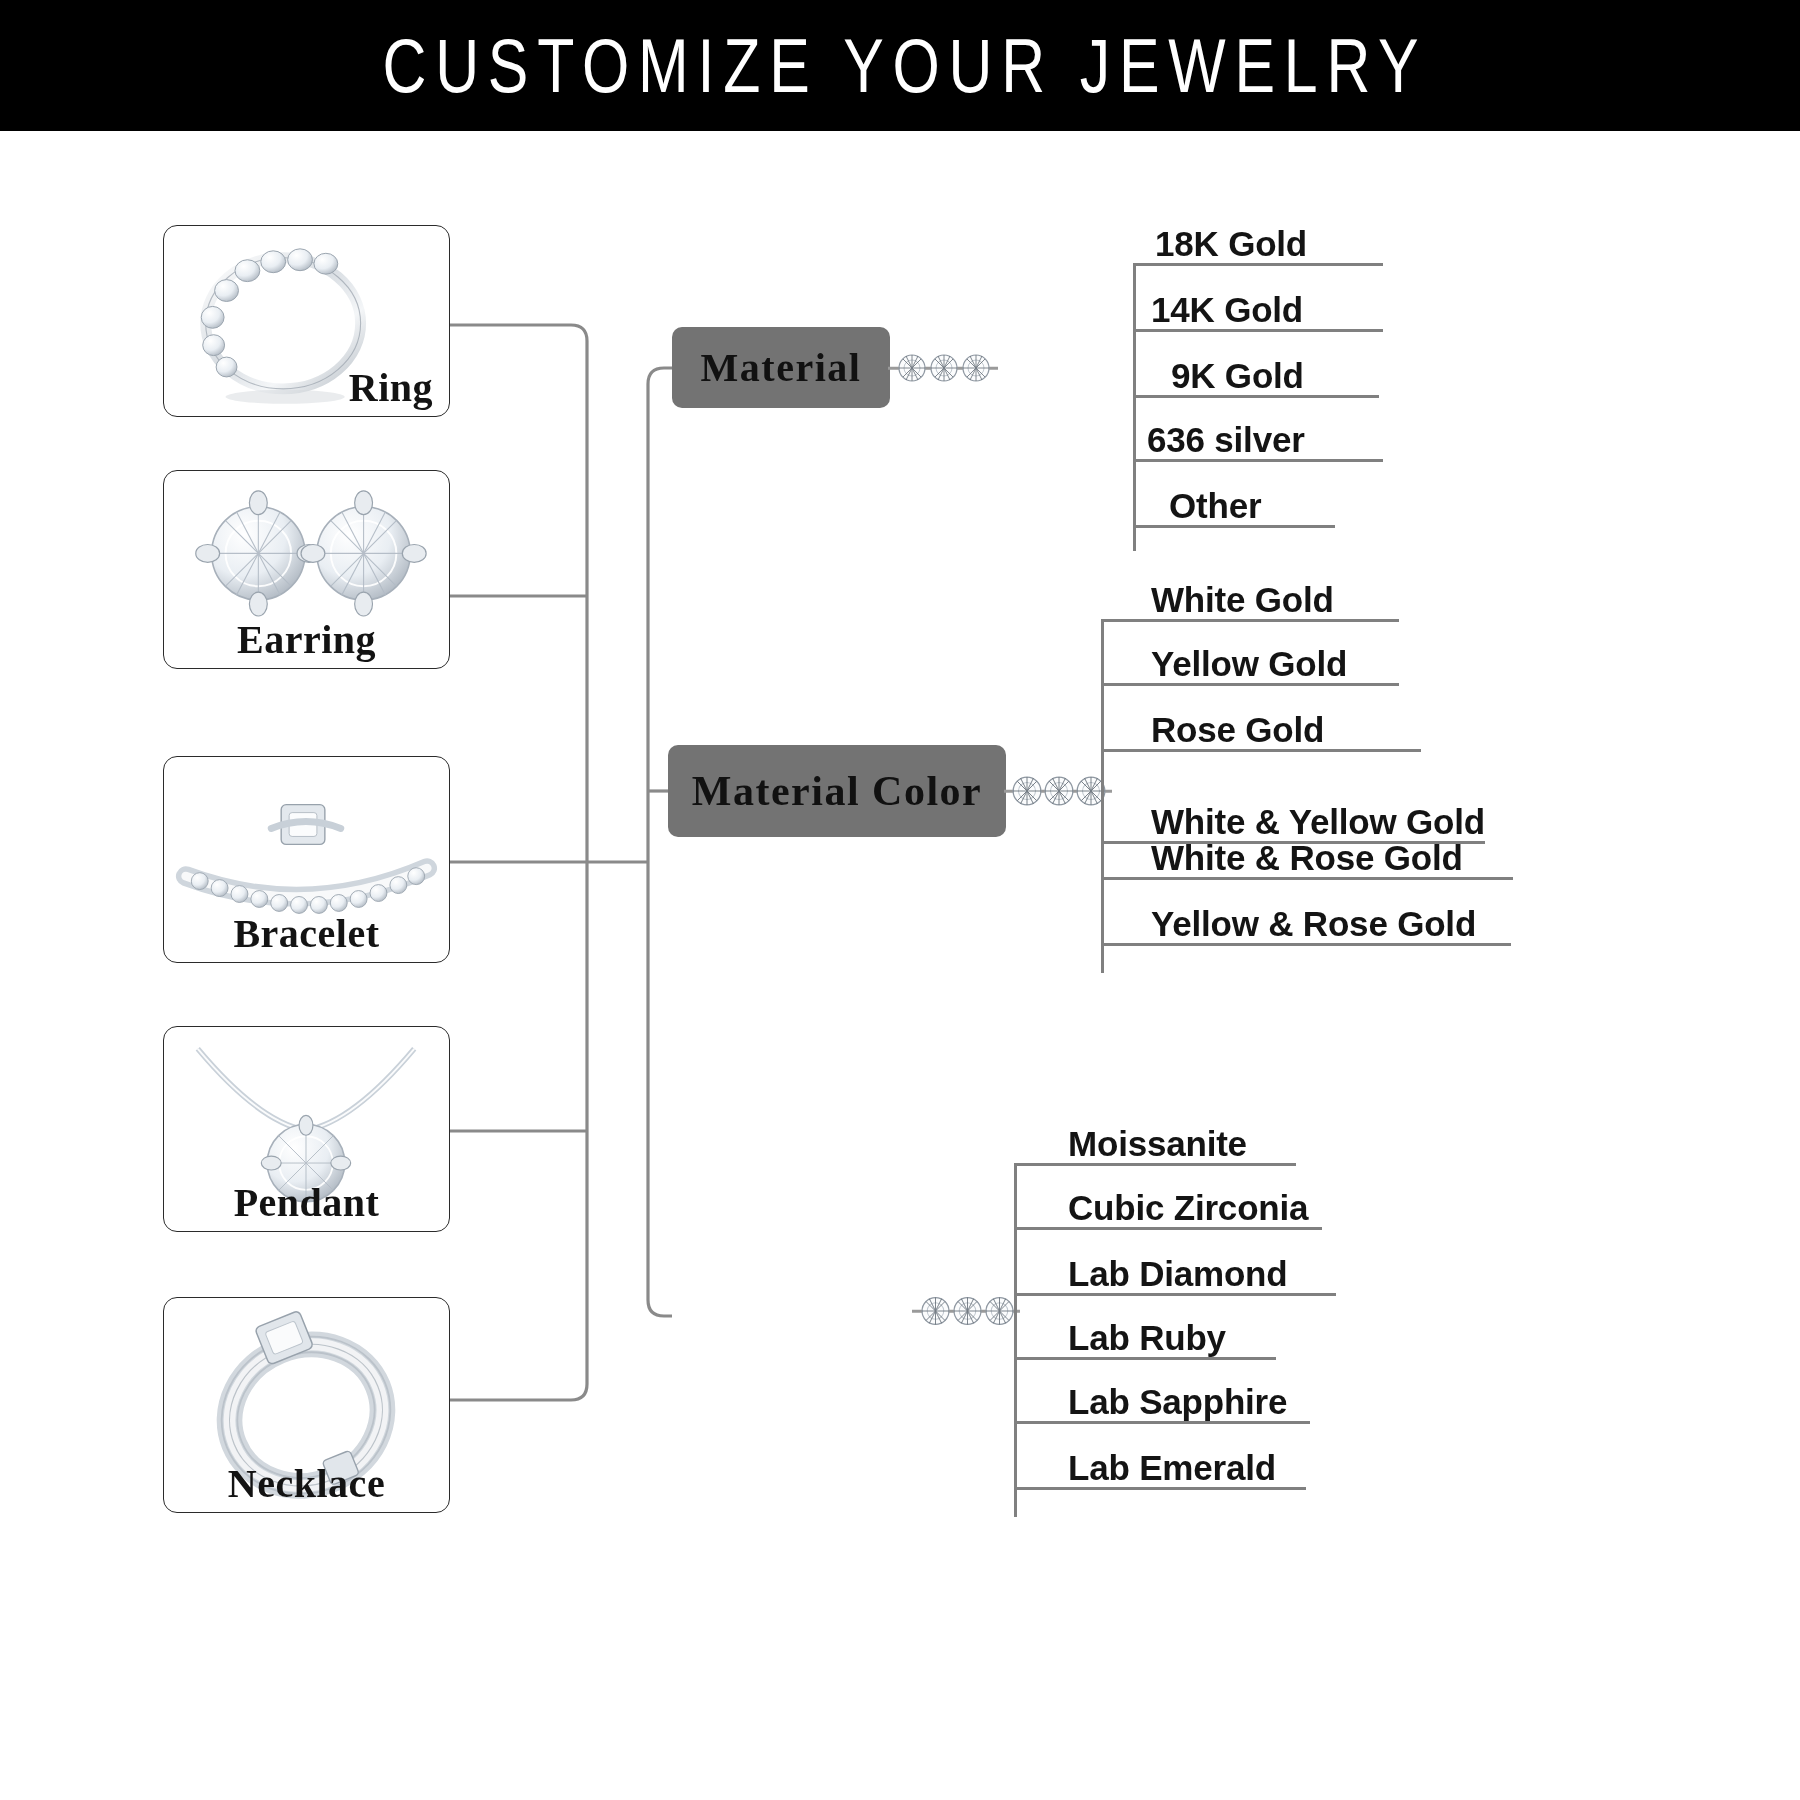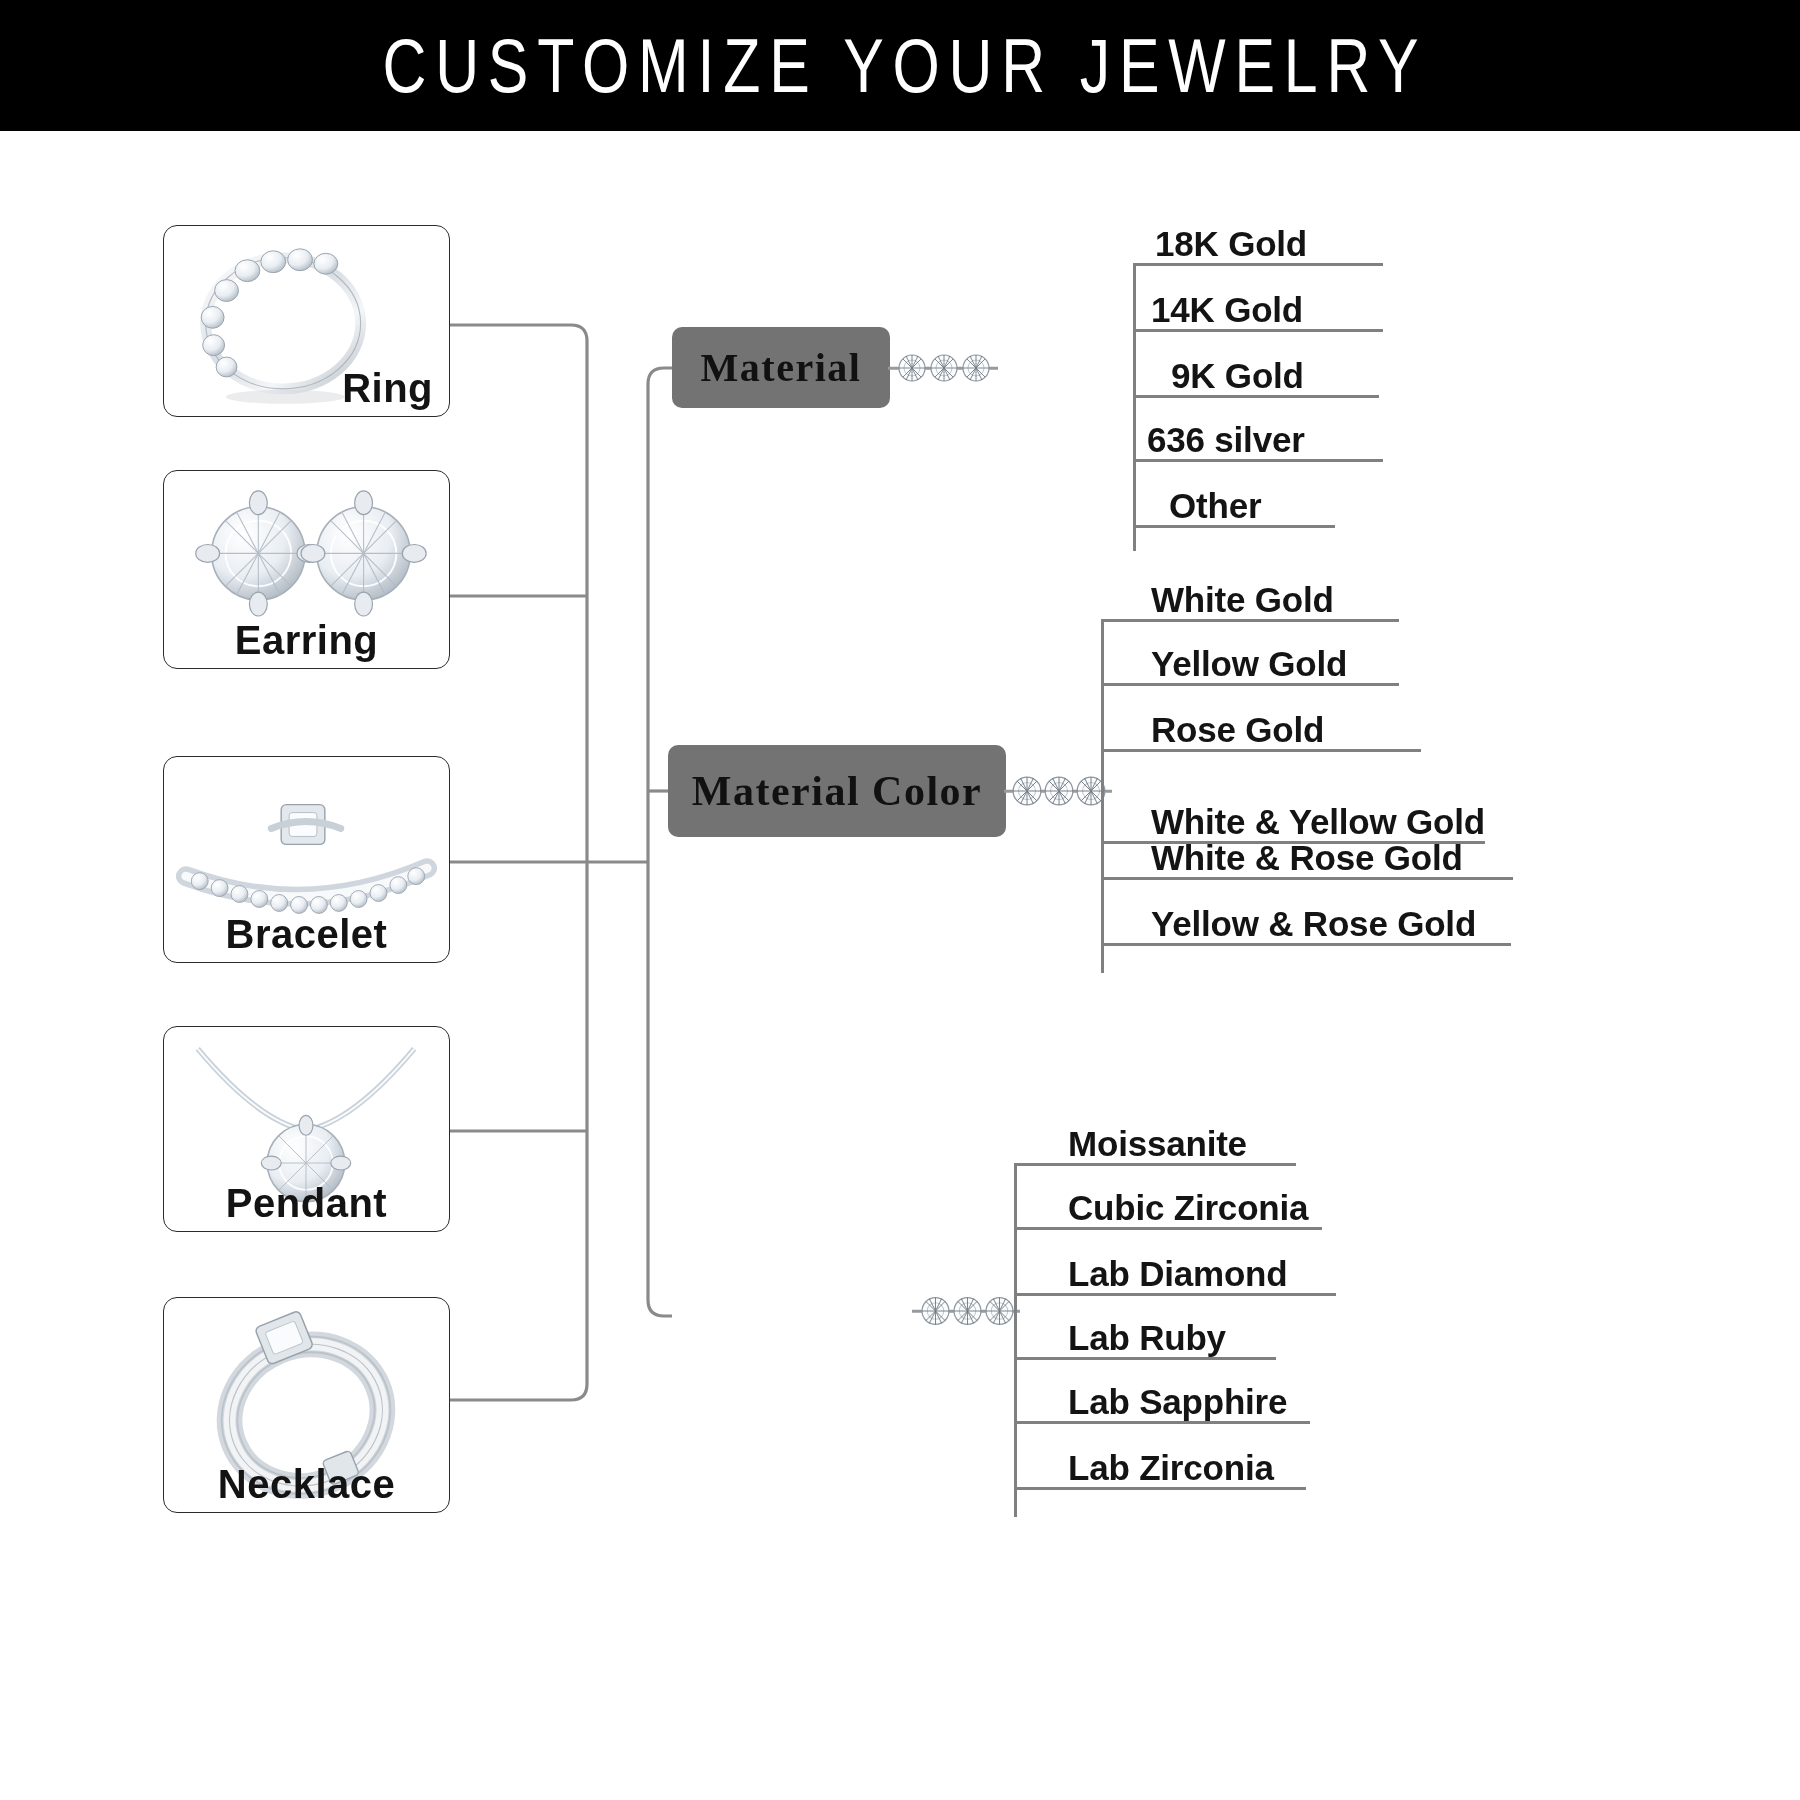--- a/index.html
+++ b/index.html
@@ -35,21 +35,21 @@
 
   
   .jcard {
     position:absolute; left:163px; width:287px; height:192px;
     border:1.6px solid #2b2b2b; border-radius:14px;
     background:#fff; overflow:hidden;
   }
   .jcard-art { position:absolute; left:0; top:0; right:0; bottom:0; }
   .jcard-label {
     position:absolute; right:16px; bottom:6px;
-    font-family:Liberation Sans, sans-serif;
+    font-family:Liberation Serif, serif;
     font-weight:700; font-size:40px; color:#131313;
     letter-spacing:0.5px; line-height:1.1;
     white-space:nowrap;
   }
   .jcard-label.wide { right:auto; left:50%; transform:translateX(-50%); }
 
   
   .cat-pill {
     position:absolute;
     background:#737373; border-radius:10px;
@@ -469,18 +469,18 @@
     </div>
     <div class="opt-row" style="position:absolute; left:0; top:177px; width:262px; height:64px;">
       <span class="opt-text" style="left:54px;">Lab Ruby</span>
       <div class="opt-rule" style="width:262px;"></div>
     </div>
     <div class="opt-row" style="position:absolute; left:0; top:241px; width:296px; height:64px;">
       <span class="opt-text" style="left:54px;">Lab Sapphire</span>
       <div class="opt-rule" style="width:296px;"></div>
     </div>
     <div class="opt-row" style="position:absolute; left:0; top:305px; width:292px; height:66px;">
-      <span class="opt-text" style="left:54px;">Lab Zirconia</span>
+      <span class="opt-text" style="left:54px;">Lab Emerald</span>
       <div class="opt-rule" style="width:292px;"></div>
     </div>
   </div>
 
 </div>
 
 </body></html>

